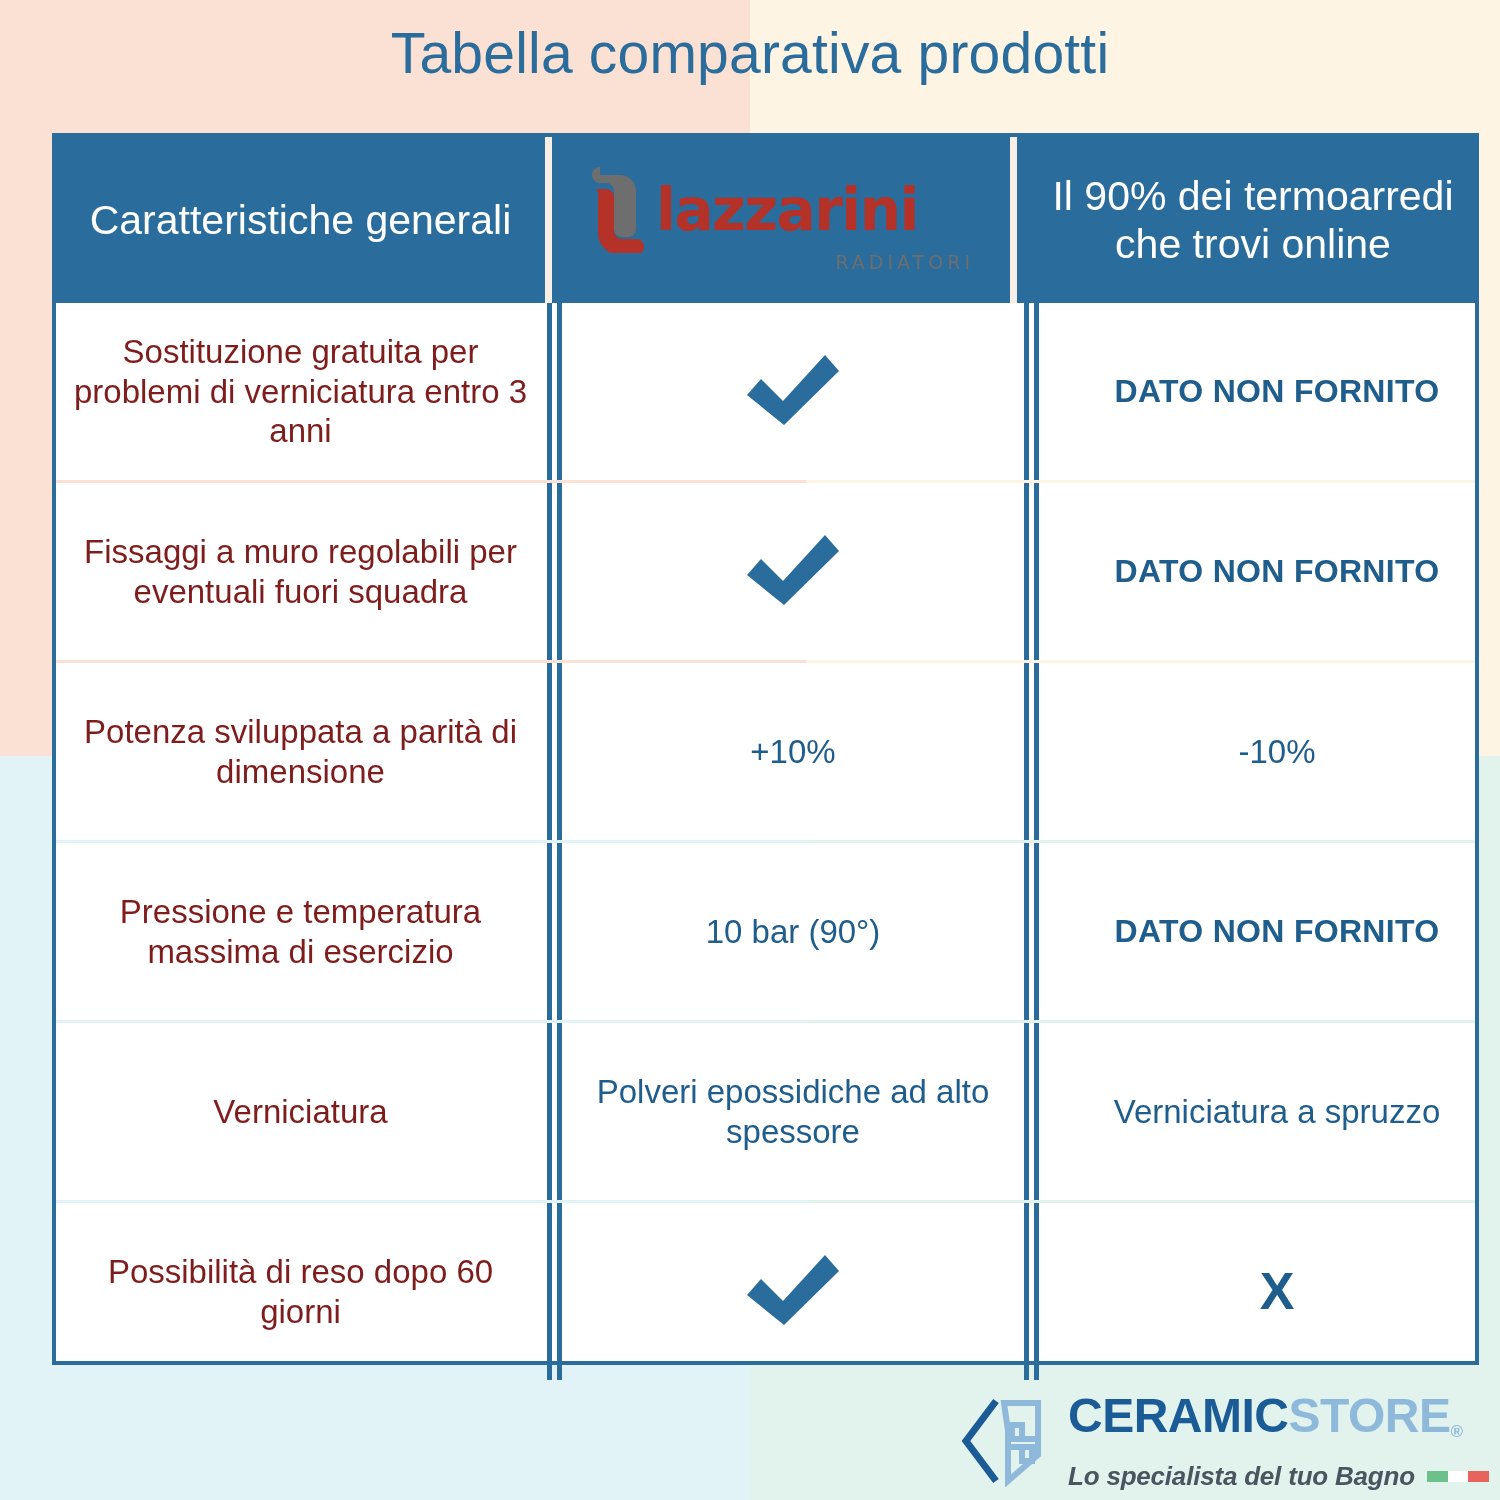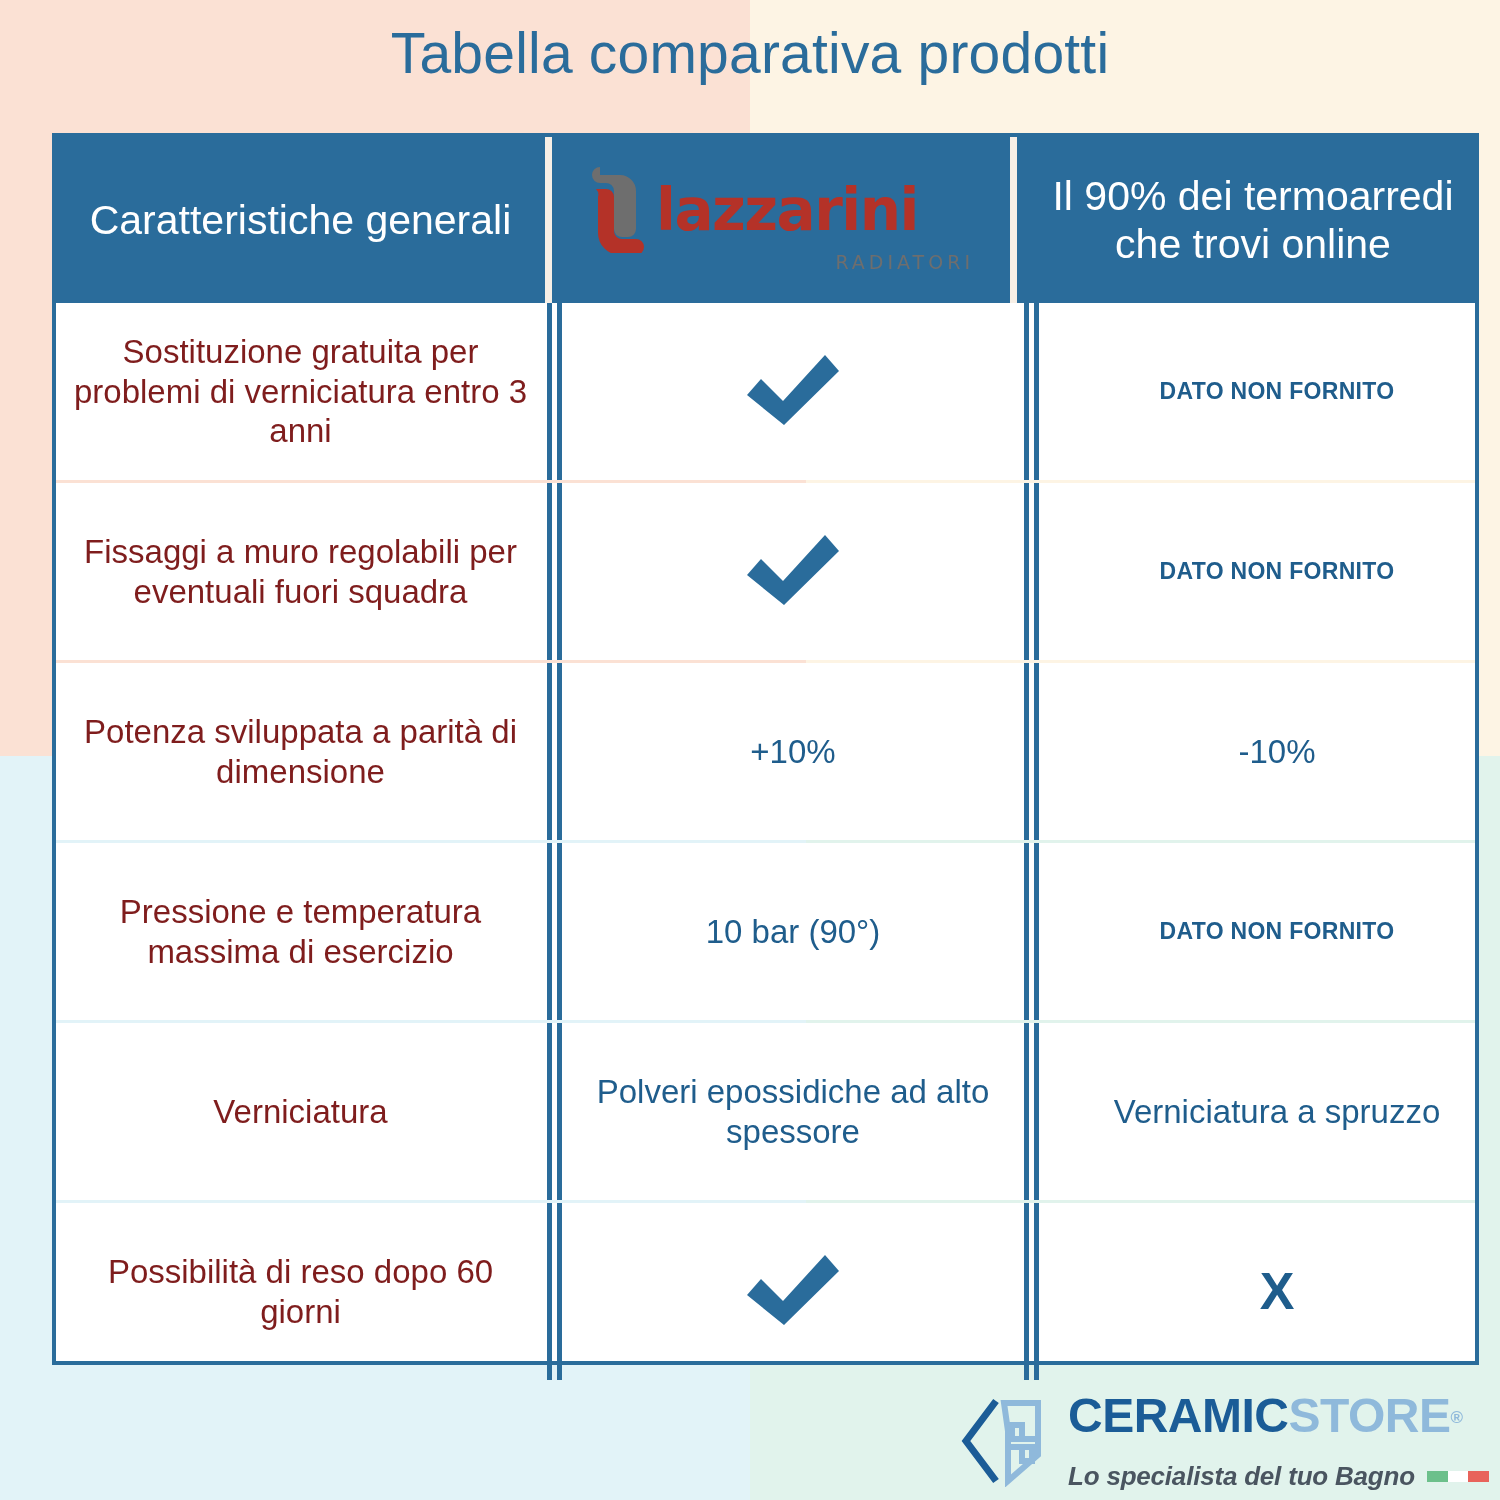--- a/index.html
+++ b/index.html
@@ -100,21 +100,21 @@
     font-weight: 400;
   }
   .value-text {
     font-size: 33px;
     line-height: 1.2;
     color: #1F5D8C;
     font-weight: 400;
   }
   .value-text.bold {
     font-weight: bold;
-    font-size: 23px;
+    font-size: 32px;
     letter-spacing: 0.3px;
     text-align: center;
   }
   .value-text.xmark {
     font-weight: bold;
     font-size: 52px;
   }
 
   
   .col-divider {
@@ -206,21 +206,21 @@
     display: flex;
     flex-direction: column;
     justify-content: center;
   }
   #cs-wordmark {
     font-size: 48px;
     font-weight: bold;
     line-height: 1;
     letter-spacing: -0.5px;
     display: flex;
-    align-items: center;
+    align-items: flex-end;
   }
   #cs-word-ceramic { color: #1B5C97; }
   #cs-word-store   { color: #8FB9DB; }
   #cs-reg {
     color: #8FB9DB;
     font-size: 17px;
     font-weight: bold;
     line-height: 1;
     margin-top: 2px;
   }

